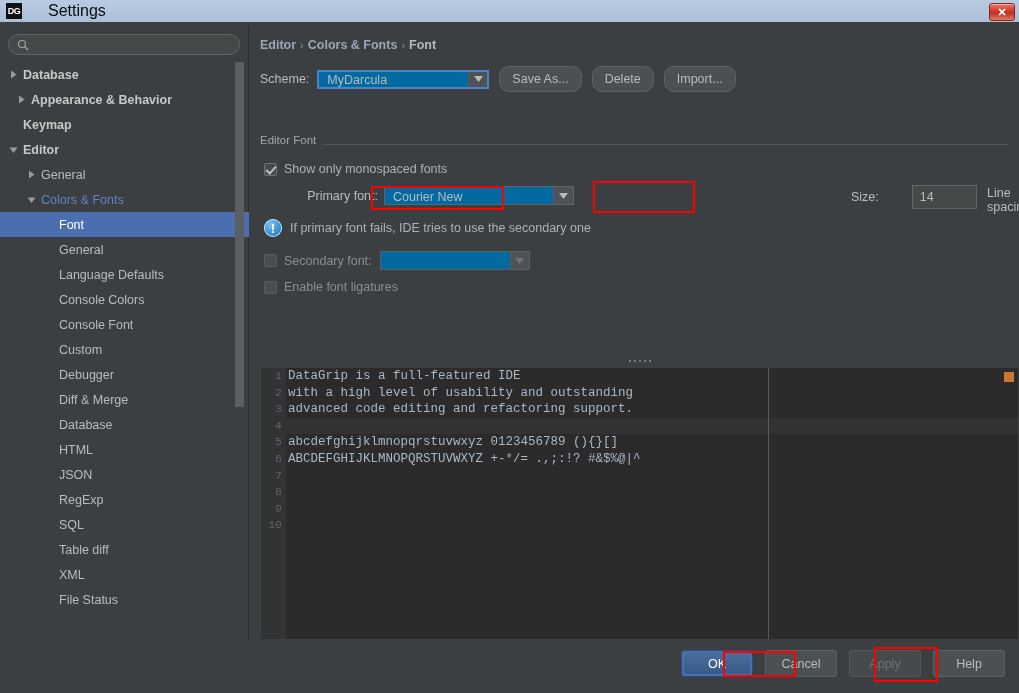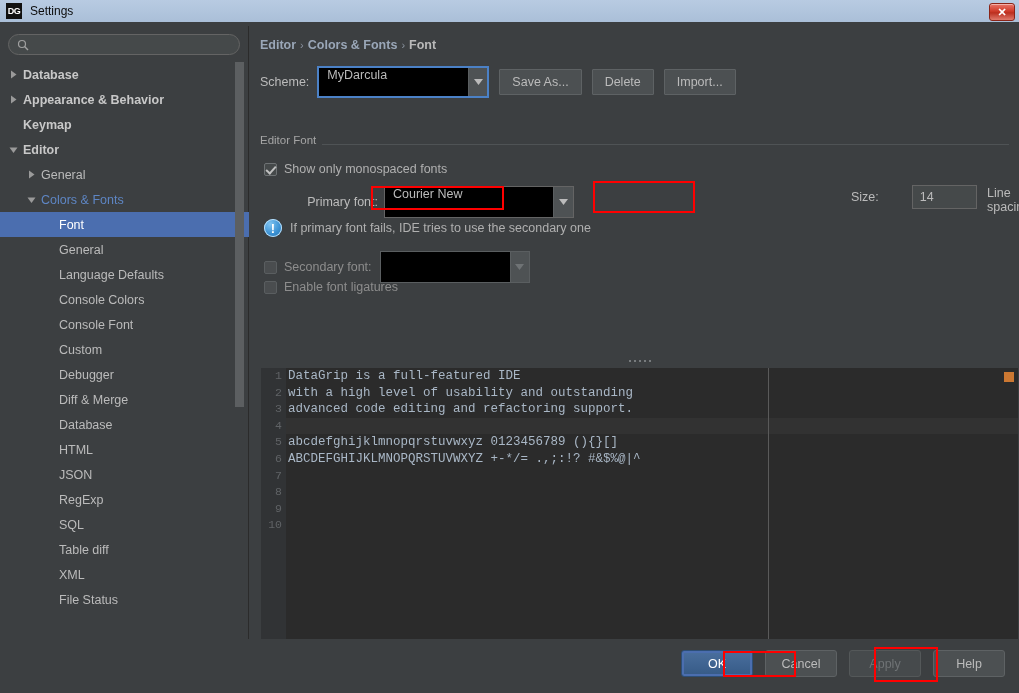--- a/index.html
+++ b/index.html
@@ -23,21 +23,21 @@
     background: linear-gradient(180deg,#b8cbe2 0%, #aabfd8 100%);
     display:flex; align-items:center;
   }
   #dg-logo {
     width:16px; height:16px; margin-left:6px;
     background:#111; color:#fff; font-size:9px; font-weight:bold;
     display:flex; align-items:center; justify-content:center;
     font-family:"Liberation Sans", sans-serif; letter-spacing:-0.5px;
   }
   #title-text {
-    margin-left:8px; font-size:12px; color:#0c0c0c;
+    margin-left:26px; font-size:16px; color:#0c0c0c;
   }
   #close-btn {
     position:absolute; right:4px; top:3px; width:26px; height:18px;
     background: linear-gradient(180deg,#e9766a 0%, #cf3b2a 45%, #bb2f1f 55%, #e07a6c 100%);
     border:1px solid #8a2417; border-radius:3px;
     display:flex; align-items:center; justify-content:center;
     color:#fff; font-size:11px; font-weight:bold; cursor:pointer;
     box-shadow: inset 0 1px 0 rgba(255,255,255,.45);
   }
 
@@ -100,37 +100,37 @@
   #breadcrumb .crumb { cursor:pointer; }
   #breadcrumb .crumb.last { color:#b9b9b9; }
 
   
   #scheme-row {
     position:absolute; left:10px; top:40px;
     display:flex; align-items:center;
   }
   .lbl { color:#bbbbbb; font-size:12.5px; }
   .combo {
-    display:flex; align-items:flex-start; height:32px;
-    background:#000000; border:1px solid #646464;
+    display:flex; align-items:flex-end; height:19px;
+    background:#0369a1; border:1px solid #646464;
   }
   .combo.focused { border:2px solid #4b81c6; }
   .combo .combo-text {
     padding:0 8px; color:#bbbbbb; font-size:12.5px; width:100%;
     white-space:nowrap; overflow:hidden;
   }
   .combo .combo-arrow {
     width:22px; height:100%; background:#4e5254;
     border-left:1px solid #5a5e60;
     display:flex; align-items:center; justify-content:center;
   }
   .combo.focused .combo-arrow { background:#4e5254; }
   .btn {
     height:26px; padding:0 12px; margin-left:10px;
-    background:#4c5052; border:1px solid #5e6264; border-radius:1px;
+    background:#4c5052; border:1px solid #5e6264; border-radius:10px;
     color:#bbbbbb; font-size:12.5px; cursor:pointer;
     display:flex; align-items:center; justify-content:center;
     font-family:"Liberation Sans", sans-serif;
   }
 
   
   #group-title {
     position:absolute; left:10px; top:108px;
     font-size:11.5px; color:#a5a5a5; background:#3c3f41;
     padding-right:6px; z-index:2;
@@ -269,21 +269,21 @@
           <input id="search-input" type="text" placeholder="" style="">
         </div>
       </div>
       <div id="tree">
           <div class="tree-item bold" style="padding-left: 8px;">
             <svg class="arrow" viewBox="0 0 11 11">
               <polygon points="3,1.5 8.5,5.5 3,9.5" fill="#9a9a9a"></polygon>
             </svg>
             <span class="tree-label">Database</span>
           </div>
-          <div class="tree-item bold" style="padding-left: 8px;">
+          <div class="tree-item bold" style="padding-left: 16px;">
             <svg class="arrow" viewBox="0 0 11 11">
               <polygon points="3,1.5 8.5,5.5 3,9.5" fill="#9a9a9a"></polygon>
             </svg>
             <span class="tree-label">Appearance &amp; Behavior</span>
           </div>
           <div class="tree-item bold" style="padding-left: 8px;">
             <svg class="arrow empty" viewBox="0 0 11 11"></svg>
             <span class="tree-label">Keymap</span>
           </div>
           <div class="tree-item bold" style="padding-left: 8px;">

